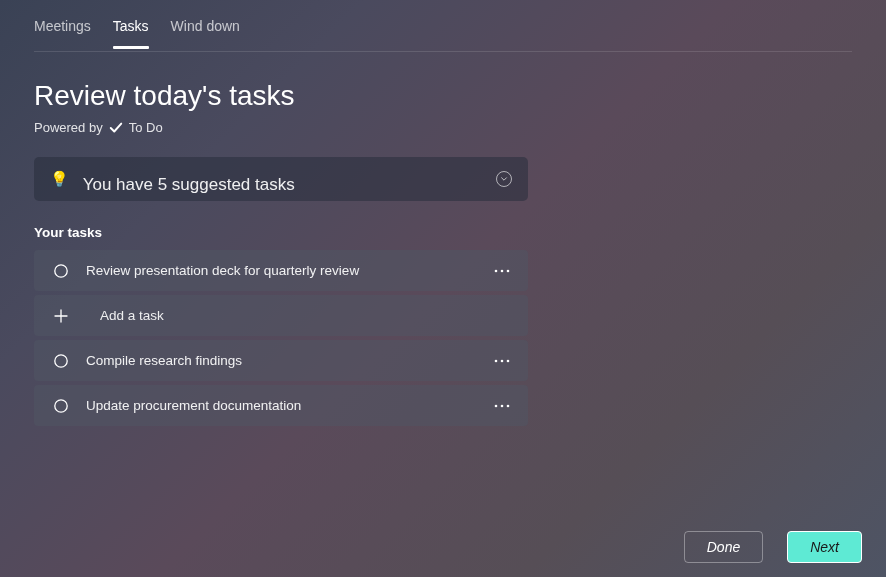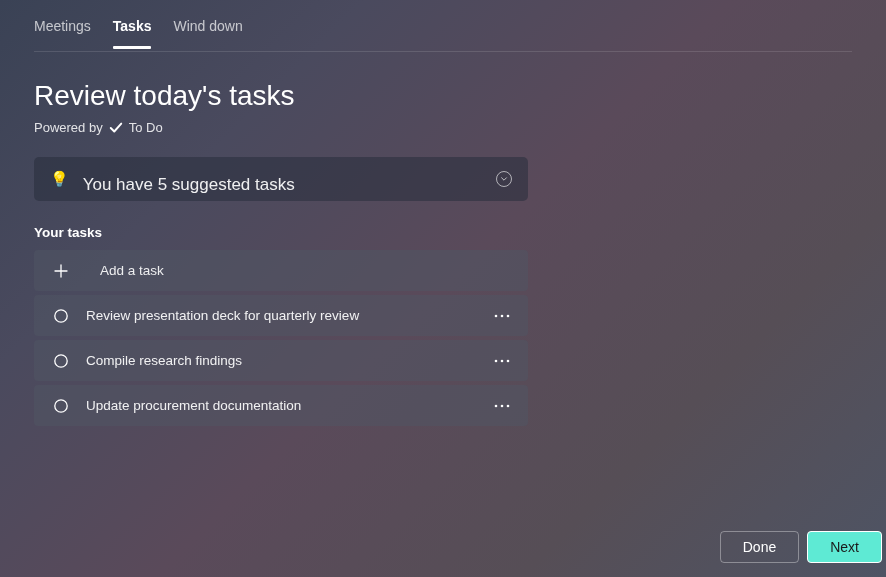--- a/index.html
+++ b/index.html
@@ -27,21 +27,21 @@
     }
     .tab {
       font-size: 14px;
       color: rgba(255,255,255,0.7);
       cursor: pointer;
       padding-bottom: 6px;
       position: relative;
     }
     .tab.active {
       color: #ffffff;
-      font-weight: 700;
+      font-weight: 400;
       text-align: right;
     }
     .tab.active::after {
       content: '';
       position: absolute;
       left: 0;
       right: 0;
       bottom: -9px;
       height: 3px;
       background: #ffffff;
@@ -152,23 +152,24 @@
       width: 24px;
       height: 24px;
       display: flex;
       align-items: center;
       justify-content: center;
       cursor: pointer;
     }
     .footer {
       position: absolute;
       bottom: 14px;
-      right: 4px;
-      display: flex;
-      gap: 8px;
+      right: 24px;
+      display: flex;
+      gap: 24px;
+      font-style: italic;
     }
     .btn {
       height: 32px;
       padding: 0 22px;
       border-radius: 4px;
       font-size: 14px;
       cursor: pointer;
       border: 1px solid rgba(255,255,255,0.35);
       display: flex;
       align-items: center;
@@ -214,45 +215,45 @@
       <svg viewBox="0 0 10 10">
           <path d="M2 3.5 L5 6.5 L8 3.5" stroke="rgba(255,255,255,0.7)" stroke-width="1.2" fill="none" stroke-linecap="round" stroke-linejoin="round"></path>
         </svg>
     </span>
   </div>
 
   <div class="section-label">Your tasks</div>
 
   <div class="task-list">
     <div class="task-row">
-      <span class="plus-icon">
-        <svg viewBox="0 0 16 16">
-            <path d="M8 2 V14 M2 8 H14" stroke="white" stroke-width="1.3" stroke-linecap="round"></path>
-          </svg>
-      </span>
-      <span class="add-task-text">Add a task</span>
-    </div>
-
-    <div class="task-row">
       <span class="circle-icon">
         <svg viewBox="0 0 16 16">
             <circle cx="8" cy="8" r="6.2" stroke="white" stroke-width="1.3" fill="none"></circle>
           </svg>
       </span>
       <span class="task-text">Review presentation deck for quarterly review</span>
       <span class="more-icon">
         <svg viewBox="0 0 16 4" width="16" height="4">
             <circle cx="2" cy="2" r="1.3" fill="white"></circle>
             <circle cx="8" cy="2" r="1.3" fill="white"></circle>
             <circle cx="14" cy="2" r="1.3" fill="white"></circle>
           </svg>
       </span>
     </div>
 
     <div class="task-row">
+      <span class="plus-icon">
+        <svg viewBox="0 0 16 16">
+            <path d="M8 2 V14 M2 8 H14" stroke="white" stroke-width="1.3" stroke-linecap="round"></path>
+          </svg>
+      </span>
+      <span class="add-task-text">Add a task</span>
+    </div>
+
+    <div class="task-row">
       <span class="circle-icon">
         <svg viewBox="0 0 16 16">
             <circle cx="8" cy="8" r="6.2" stroke="white" stroke-width="1.3" fill="none"></circle>
           </svg>
       </span>
       <span class="task-text">Compile research findings</span>
       <span class="more-icon">
         <svg viewBox="0 0 16 4" width="16" height="4">
             <circle cx="2" cy="2" r="1.3" fill="white"></circle>
             <circle cx="8" cy="2" r="1.3" fill="white"></circle>

